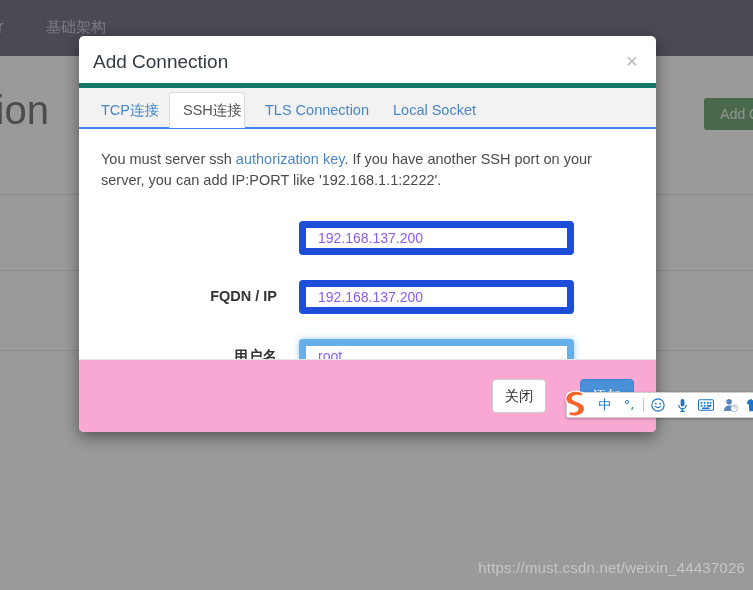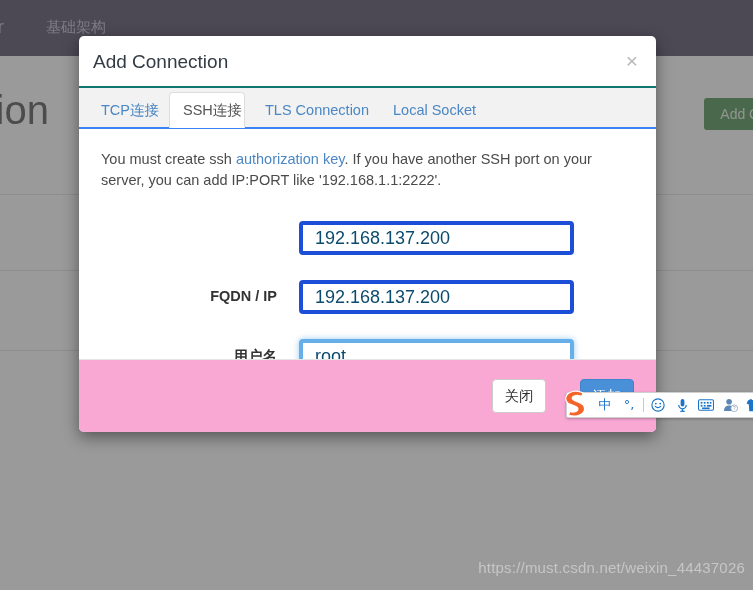--- a/index.html
+++ b/index.html
@@ -86,21 +86,21 @@
     top: 36px;
     width: 577px;
     background: #ffffff;
     border-radius: 5px;
     box-shadow: 0 5px 16px rgba(0,0,0,0.45);
     overflow: hidden;
   }
   .modal-header {
     position: relative;
     height: 52px;
-    border-bottom: 2px solid #0f766e;
+    border-bottom: 5px solid #0f766e;
     padding: 12px 15px;
     box-sizing: border-box;
   }
   .modal-title {
     position: absolute;
     left: 14px;
     top: 15px;
     font-size: 19px;
     color: #333b45;
     font-weight: 400;
@@ -192,24 +192,24 @@
     font-weight: bold;
     color: #333333;
   }
   .form-input {
     position: absolute;
     left: 198px;
     top: 0;
     width: 275px;
     height: 34px;
     box-sizing: border-box;
-    border: 4px solid #1d4ed8;
+    border: 7px solid #1d4ed8;
     border-radius: 4px;
-    font-size: 18px;
-    color: #0c4a6e;
+    font-size: 14px;
+    color: #8b5cf6;
     padding: 0 12px;
     font-family: "Liberation Sans", "DejaVu Sans", sans-serif;
     background: #ffffff;
     outline: none;
   }
   .form-input.focused {
     border-color: #66afe9;
     box-shadow: 0 0 6px rgba(102,175,233,0.65);
   }
 
@@ -332,21 +332,21 @@
 
   <div class="tabs">
     <div class="tab t0">TCP连接</div>
     <div class="tab t1 active">SSH连接</div>
     <div class="tab t2">TLS Connection</div>
     <div class="tab t3">Local Socket</div>
   </div>
 
   <div class="modal-body">
 
-    <p class="helptext"><span>You must create ssh </span><a href="#">authorization key</a><span>. If you have another SSH port on your server, you can add IP:PORT like '192.168.1.1:2222'.</span></p>
+    <p class="helptext"><span>You must server ssh </span><a href="#">authorization key</a><span>. If you have another SSH port on your server, you can add IP:PORT like '192.168.1.1:2222'.</span></p>
 
     <div class="form-row fr0">
       <input class="form-input" type="text" value="192.168.137.200" style="">
     </div>
 
     <div class="form-row fr1">
       <div class="form-label">FQDN / IP</div>
       <input class="form-input" type="text" value="192.168.137.200" style="">
     </div>
 

